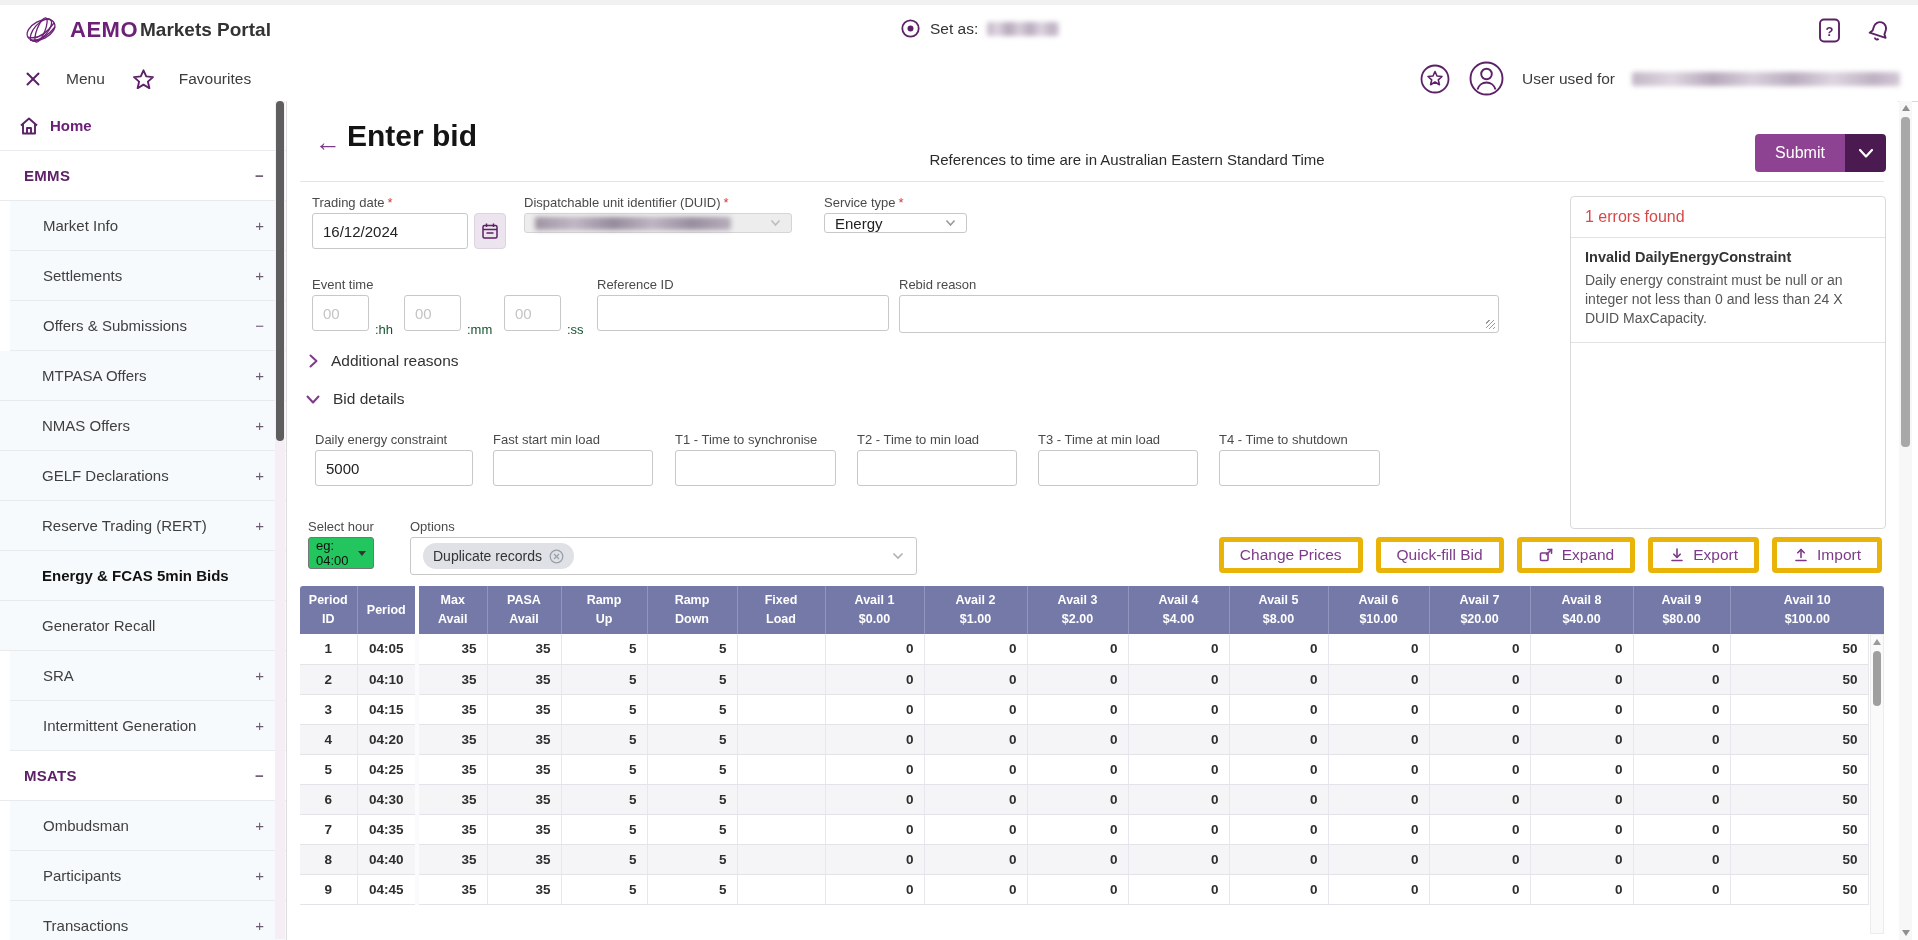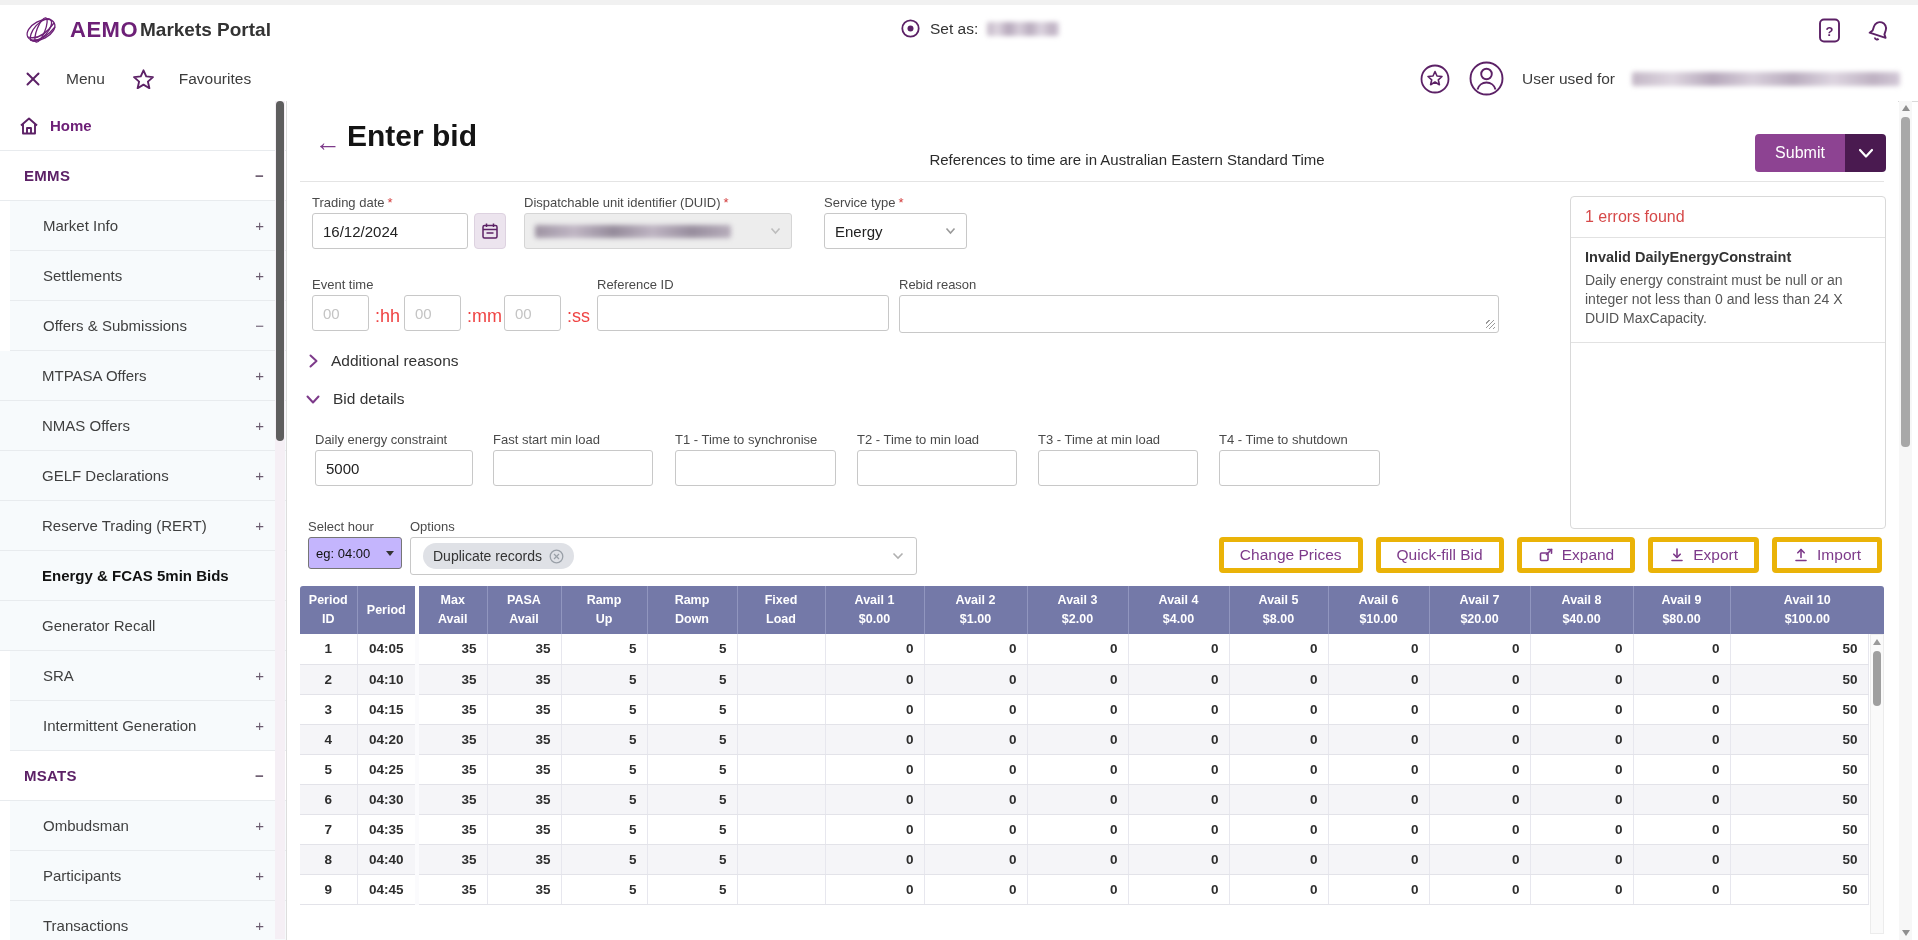--- a/index.html
+++ b/index.html
@@ -49,35 +49,35 @@
   .main-sep{position:absolute;left:13px;top:80px;width:1584px;height:1px;background:#e4e4e4;}
   .submit-btn{position:absolute;left:1468px;top:33px;width:131px;height:38px;display:flex;border-radius:4px;overflow:hidden;cursor:pointer;}
   .submit-main{width:90px;background:var(--submit-bg);color:#fff;font-size:16px;display:flex;align-items:center;justify-content:center;}
   .submit-caret{width:41px;background:var(--submit-dark);display:flex;align-items:center;justify-content:center;}
   
   .flabel{position:absolute;font-size:13px;color:#4a4a4a;white-space:nowrap;}
   .req{color:#d23b3b;margin-left:3px;}
   .finput{position:absolute;height:36px;border:1px solid #c8c8c8;border-radius:3px;font-size:15px;
     padding:0 10px;color:#222;background:#fff;box-sizing:border-box;font-family:"Liberation Sans",sans-serif;}
   .finput::placeholder{color:#c4c4c4;}
-  .fselect{position:absolute;height:36px;border:1px solid #c8c8c8;border-radius:3px;background:#fff;
+  .fselect{position:absolute;height:20px;border:1px solid #c8c8c8;border-radius:3px;background:#fff;
     display:flex;align-items:center;padding:0 10px;font-size:15px;color:#222;box-sizing:border-box;cursor:pointer;}
   .fselect .chev{margin-left:auto;}
   .fselect.disabled{background:#ededed;border-color:#d5d5d5;cursor:default;}
   .cal-btn{position:absolute;width:32px;height:36px;background:#ece4ee;border:1px solid #ddd2e0;border-radius:4px;
     display:flex;align-items:center;justify-content:center;box-sizing:border-box;cursor:pointer;}
-  .suffix{position:absolute;font-size:18px;color:#ef4444;}
+  .suffix{position:absolute;font-size:13px;color:#14532d;margin-top:16px;}
   .rebid-area{position:absolute;height:38px;border:1px solid #c8c8c8;border-radius:3px;background:#fff;box-sizing:border-box;}
   .rebid-area .corner{position:absolute;right:3px;bottom:3px;width:9px;height:9px;
     background:repeating-linear-gradient(135deg,transparent 0 2px,#9a9a9a 2px 3px);}
   .toggle{position:absolute;display:flex;align-items:center;gap:12px;cursor:pointer;}
   .toggle .txt{font-size:15.5px;color:#333;}
   
-  .hour-select{position:absolute;left:21px;top:436px;width:94px;height:32px;border:1px solid #767676;border-radius:3px;
-    display:flex;align-items:center;padding:0 7px;font-size:13px;color:#111;box-sizing:border-box;cursor:pointer;background:#c4b5fd;}
+  .hour-select{position:absolute;left:21px;top:436px;width:66px;height:32px;border:1px solid #767676;border-radius:3px;
+    display:flex;align-items:center;padding:0 7px;font-size:13px;color:#111;box-sizing:border-box;cursor:pointer;background:#22c55e;}
   .hour-caret{margin-left:auto;width:0;height:0;border-left:4.5px solid transparent;border-right:4.5px solid transparent;border-top:5.5px solid #333;}
   .options-box{position:absolute;left:123px;top:436px;width:507px;height:38px;border:1px solid #c8c8c8;border-radius:3px;
     display:flex;align-items:center;padding:0 12px;box-sizing:border-box;background:#fff;cursor:pointer;}
   .chip{display:flex;align-items:center;gap:7px;height:26px;border-radius:13px;background:var(--chip-bg);padding:0 10px;font-size:14px;color:#333;}
   .options-box .chev{margin-left:auto;}
   
   .actions{position:absolute;right:16px;top:436px;display:flex;gap:13px;}
   .abtn{height:36px;display:flex;align-items:center;gap:8px;padding:0 16px;border:5px solid #eab308;border-radius:4px;
     background:#fff;color:var(--accent);font-size:15.5px;cursor:pointer;box-sizing:border-box;}
   

